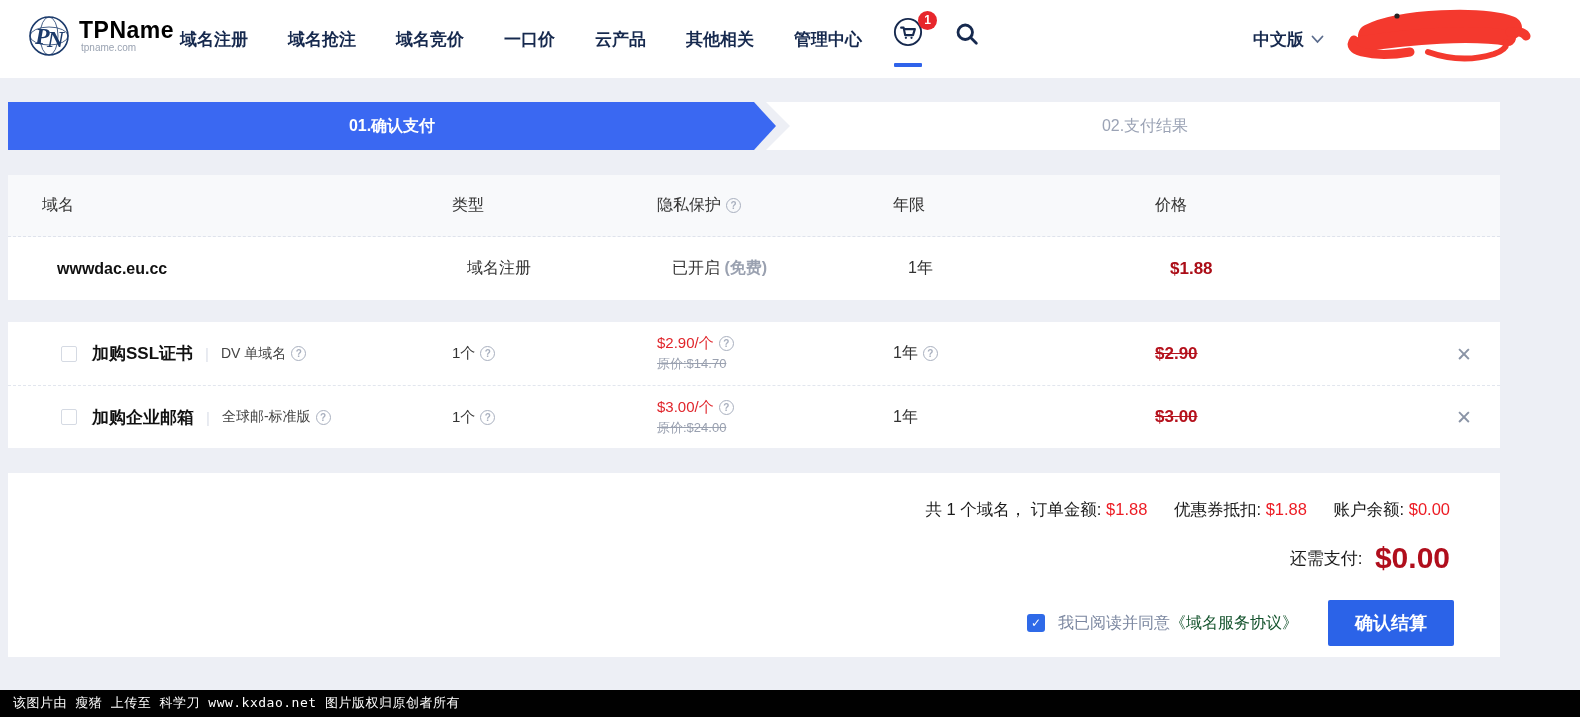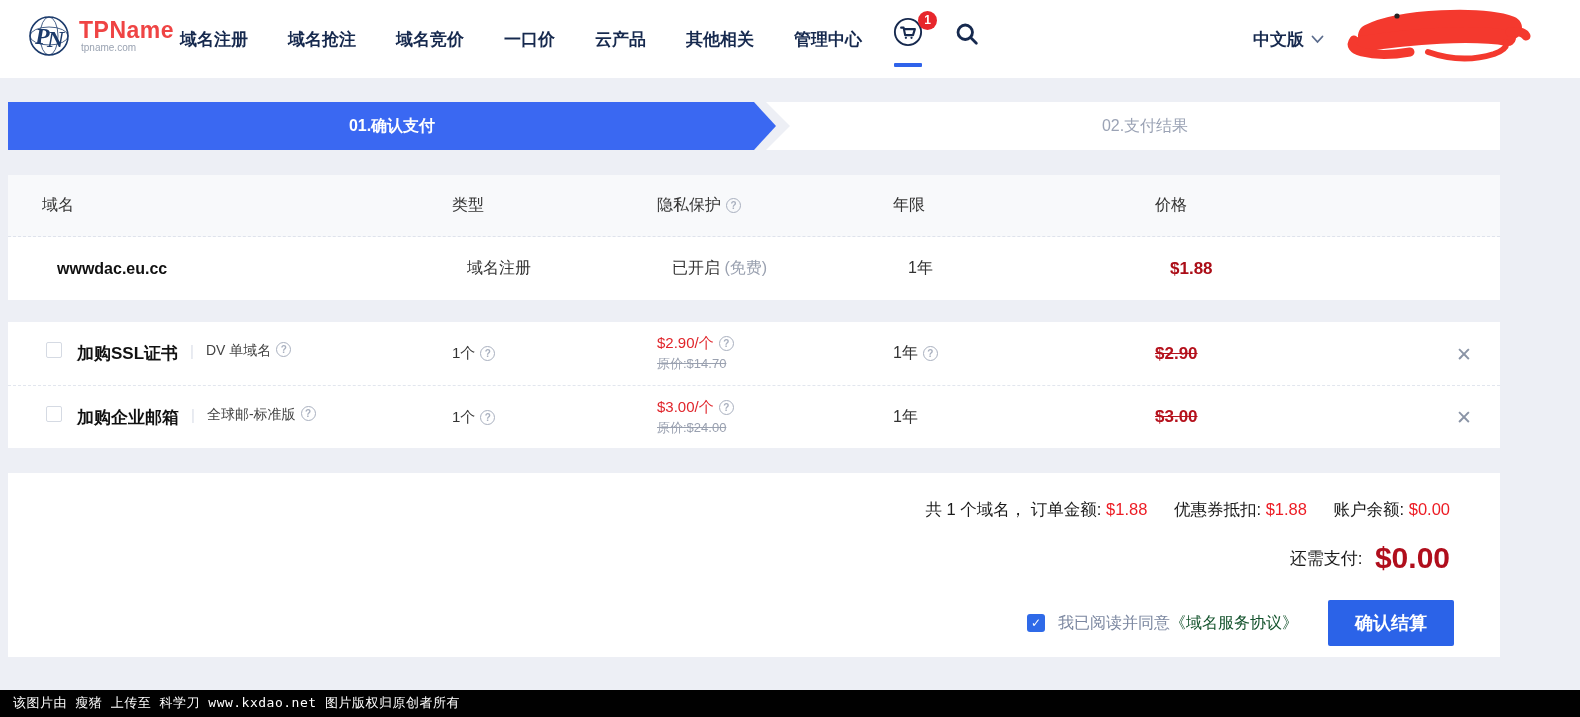--- a/index.html
+++ b/index.html
@@ -10,21 +10,21 @@
     position:relative;
     overflow:hidden;
     color:#333;
   }
   .page { position:absolute; inset:0; }
 
   
   .topbar { position:absolute; top:0; left:0; width:1580px; height:78px; background:#ffffff; }
   .logo { position:absolute; left:26px; top:13px; display:flex; align-items:center; cursor:pointer; }
   .logo-text { margin-left:7px; }
-  .logo-name { font-size:23px; font-weight:700; color:#ef4444; letter-spacing:0.5px; line-height:22px; }
+  .logo-name { font-size:23px; font-weight:700; color:#000000; letter-spacing:0.5px; line-height:22px; }
   .logo-sub { font-size:10px; color:#9aa3b2; margin-top:1px; padding-left:2px; }
   .mainnav { position:absolute; left:180px; top:0; height:78px; display:flex; align-items:center; gap:40px; }
   .nav-item { font-size:17px; font-weight:700; color:#16294e; cursor:pointer; white-space:nowrap; }
   .cart-wrap { position:absolute; left:893px; top:17px; width:36px; height:48px; cursor:pointer; }
   .cart-badge {
     position:absolute; right:-8px; top:-6px; min-width:19px; height:19px; border-radius:10px;
     background:#e7262c; color:#fff; font-size:12px; font-weight:700; text-align:center; line-height:19px; padding:0 4px;
   }
   .cart-underline { position:absolute; left:1px; bottom:-2px; width:28px; height:4px; background:#2f63ea; border-radius:1px; }
   .search-wrap { position:absolute; left:953px; top:20px; width:30px; height:30px; cursor:pointer; }
@@ -47,35 +47,35 @@
   .step-next { position:absolute; left:782px; right:0; top:0; height:48px; display:flex; align-items:center; justify-content:center;text-align:right; }
   .step-next span { color:#9ba3b5; font-size:16px; }
 
   
   .card { position:absolute; left:8px; width:1492px; background:#ffffff; }
   .grid-row { display:grid; grid-template-columns:410px 205px 236px 262px auto; align-items:center; height:62px; padding-left:34px; }
   .table-card { top:175px; height:125px; }
   .thead { background:#f8f9fb; border-bottom:1px dashed #dfe3ec; color:#333; font-size:16px; }
   .tbody-row { height:63px; font-size:16px;margin-left:15px; }
   .domain-cell { font-weight:700; color:#111; font-size:16px; }
-  .muted { color:#9aa1b0; }
+  .muted { color:#9aa1b0;font-weight:bold; }
   .price-strong { color:#ab0d17; font-weight:700; font-size:17px; }
 
   
   .help {
     display:inline-flex; align-items:center; justify-content:center;
     width:15px; height:15px; border:1px solid #a9b0bf; border-radius:50%;
     color:#a9b0bf; font-size:10px; font-weight:700; margin-left:5px; vertical-align:1px; cursor:pointer;
   }
 
   
   .addons-card { top:322px; height:126px; }
   .addon-row { position:relative; display:grid; grid-template-columns:406px 205px 236px 262px auto; align-items:center; height:63px; padding-left:38px; }
   .addon-row + .addon-row { border-top:1px dashed #e2e6ee; }
-  .addon-left { display:flex; align-items:flex-start; }
+  .addon-left { display:flex; align-items:center;margin-left:15px; }
   .checkbox {
     width:16px; height:16px; border:1px solid #d5dae3; border-radius:2px; background:#fff; cursor:pointer; flex:0 0 auto;
   }
   .addon-name { font-size:17px; font-weight:700; color:#111; margin-left:15px; white-space:nowrap; }
   .addon-divider { color:#dde1ea; margin:0 12px; font-size:15px; }
   .addon-variant { font-size:14px; color:#444; white-space:nowrap; }
   .qty-cell { font-size:15px; color:#333; }
   .unit-price { font-size:15px; color:#e0252b; }
   .orig-price { font-size:13px; color:#9aa1b0; text-decoration:line-through; margin-top:2px; }
   .years-cell { font-size:16px; color:#333; }

